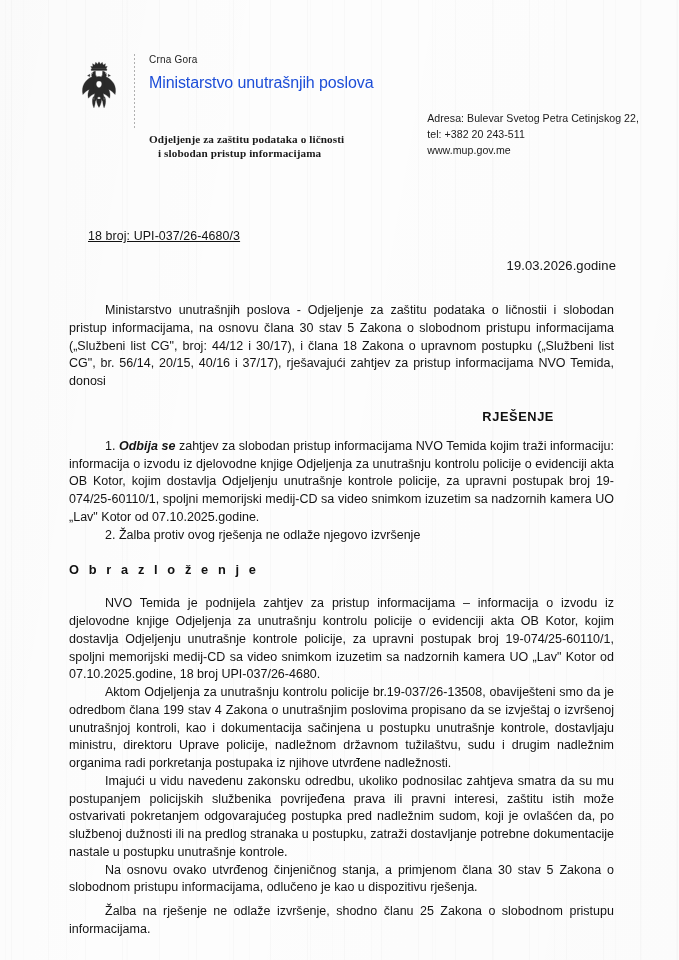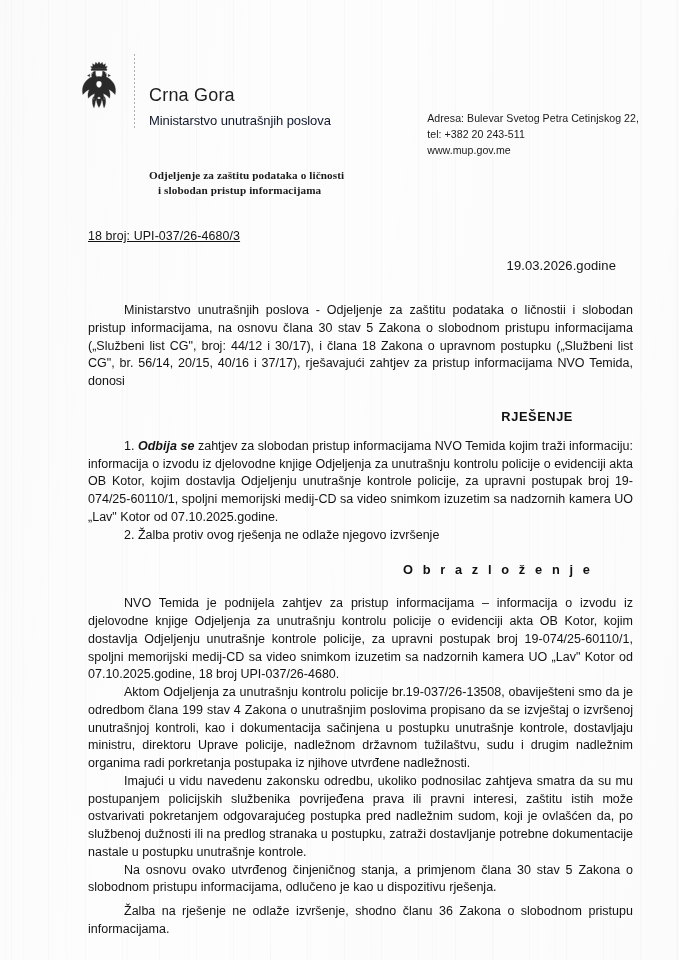--- a/index.html
+++ b/index.html
@@ -54,32 +54,31 @@
   .lh-divider {
     width: 1px;
     height: 74px;
     margin: 2px 14px 0 12px;
     background-image: linear-gradient(to bottom, rgba(0,0,0,0.30) 50%, transparent 50%);
     background-size: 1px 4px;
     flex: 0 0 auto;
   }
   .lh-text { padding-top: 2px; }
   .lh-country {
-    font-size: 18px;
+    font-size: 10px;
     letter-spacing: 0.2px;
     color: #1d1d1d;
     line-height: 1.25;
     margin-bottom: 6px;
     font-weight: 400;
-    margin-top: 30px;
   }
   .lh-ministry {
-    font-size: 13px;
+    font-size: 16px;
     letter-spacing: -0.1px;
-    color: #0f172a;
+    color: #1d4ed8;
     line-height: 1.2;
     margin-bottom: 16px;
     font-weight: 400;
   }
   .lh-dept {
     font-family: "Liberation Serif", serif;
     font-size: 11.2px;
     font-weight: bold;
     line-height: 1.32;
     color: #1a1a1a;
@@ -118,21 +117,20 @@
     color: #131313;
     letter-spacing: 0.1px;
   }
 
   
   .body-area {
     position: absolute;
     left: 69px;
     top: 302px;
     width: 545px;
-    margin-left: 19px;
   }
   p.para {
     margin: 0;
     text-align: justify;
     text-justify: inter-word;
     font-size: 12.5px;
     line-height: 1.42;
     color: #131313;
     text-indent: 36px;
     letter-spacing: 0.01px;
@@ -144,21 +142,21 @@
   .heading-rjesenje {
     text-align: right;
     font-size: 12.8px;
     font-weight: bold;
     letter-spacing: 0.6px;
     color: #101010;
     margin: 0;
     padding-right: 60px;
   }
   .heading-obraz {
-    text-align: right;
+    text-align: left;
     font-size: 12.8px;
     font-weight: bold;
     letter-spacing: 3.1px;
     color: #101010;
     margin: 0;
     padding-right: 40px;
   }
   .b { font-weight: bold; font-style: italic; }
 </style>
 </head>
@@ -243,17 +241,17 @@
 
     <div class="spacer-18"></div>
 
     <p class="para">NVO Temida je podnijela zahtjev za pristup informacijama – informacija o izvodu iz djelovodne knjige Odjeljenja za unutrašnju kontrolu policije o evidenciji akta OB Kotor, kojim dostavlja Odjeljenju unutrašnje kontrole policije, za upravni postupak broj 19-074/25-60110/1, spoljni memorijski medij-CD sa video snimkom izuzetim sa nadzornih kamera UO „Lav" Kotor od 07.10.2025.godine, 18 broj UPI-037/26-4680.</p>
     <p class="para">Aktom Odjeljenja za unutrašnju kontrolu policije br.19-037/26-13508, obaviješteni smo da je odredbom člana 199 stav 4 Zakona o unutrašnjim poslovima propisano da se izvještaj o izvršenoj unutrašnjoj kontroli, kao i dokumentacija  sačinjena u postupku unutrašnje kontrole, dostavljaju ministru, direktoru Uprave policije, nadležnom državnom tužilaštvu, sudu i drugim nadležnim organima radi porkretanja postupaka iz njihove utvrđene nadležnosti.</p>
     <p class="para">Imajući u vidu navedenu zakonsku odredbu, ukoliko podnosilac zahtjeva smatra da su mu postupanjem policijskih službenika povrijeđena prava ili pravni interesi, zaštitu istih može ostvarivati pokretanjem odgovarajućeg postupka pred nadležnim sudom, koji je ovlašćen da, po službenoj dužnosti ili na predlog stranaka u postupku, zatraži dostavljanje potrebne dokumentacije nastale u postupku unutrašnje kontrole.</p>
     <p class="para">Na osnovu ovako utvrđenog činjeničnog stanja, a primjenom člana 30 stav 5 Zakona o slobodnom pristupu informacijama, odlučeno je kao u dispozitivu rješenja.</p>
 
     <div class="spacer-6"></div>
 
-    <p class="para">Žalba na rješenje ne odlaže izvršenje, shodno članu 36 Zakona o slobodnom pristupu informacijama.</p>
+    <p class="para">Žalba na rješenje ne odlaže izvršenje, shodno članu 25 Zakona o slobodnom pristupu informacijama.</p>
 
   </div>
 
 </div>
 
 </body></html>

